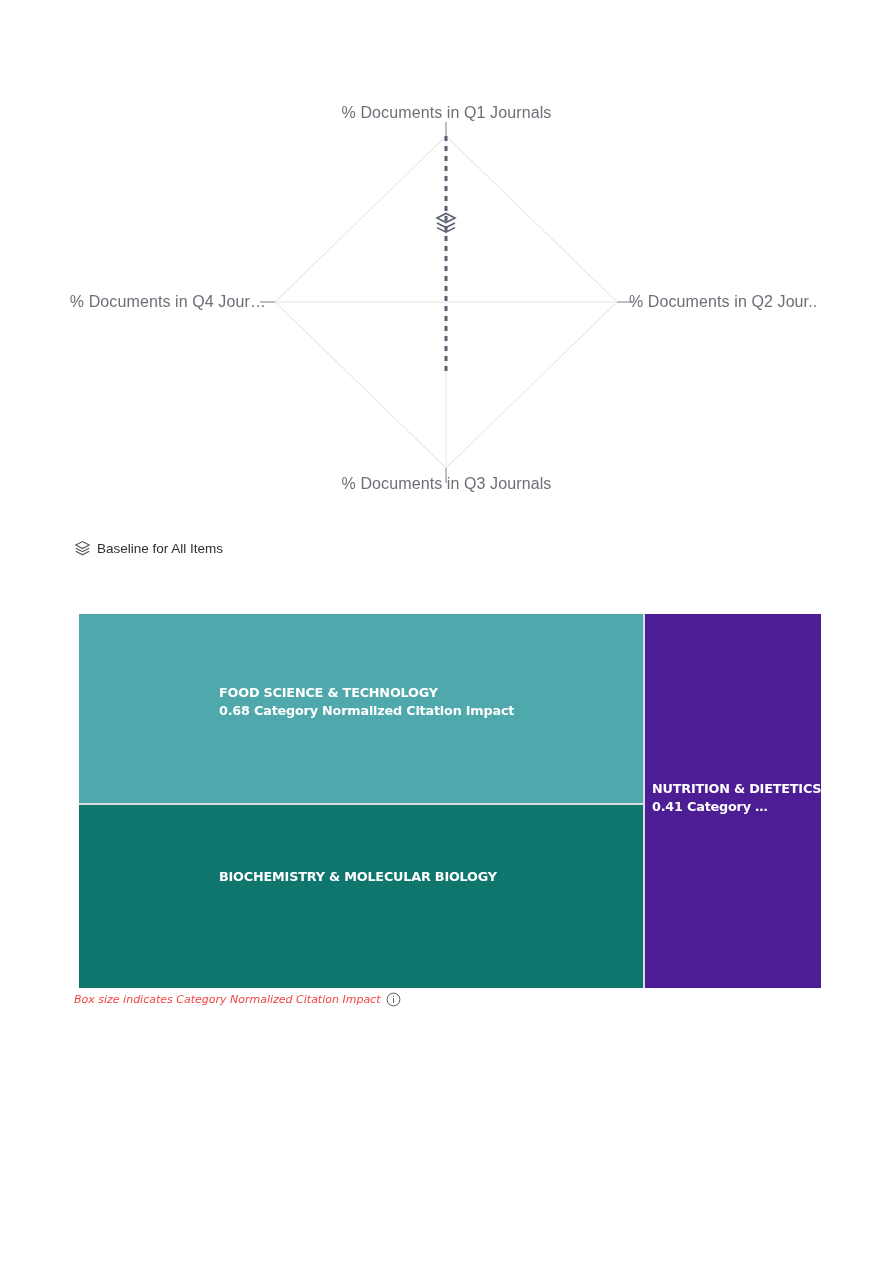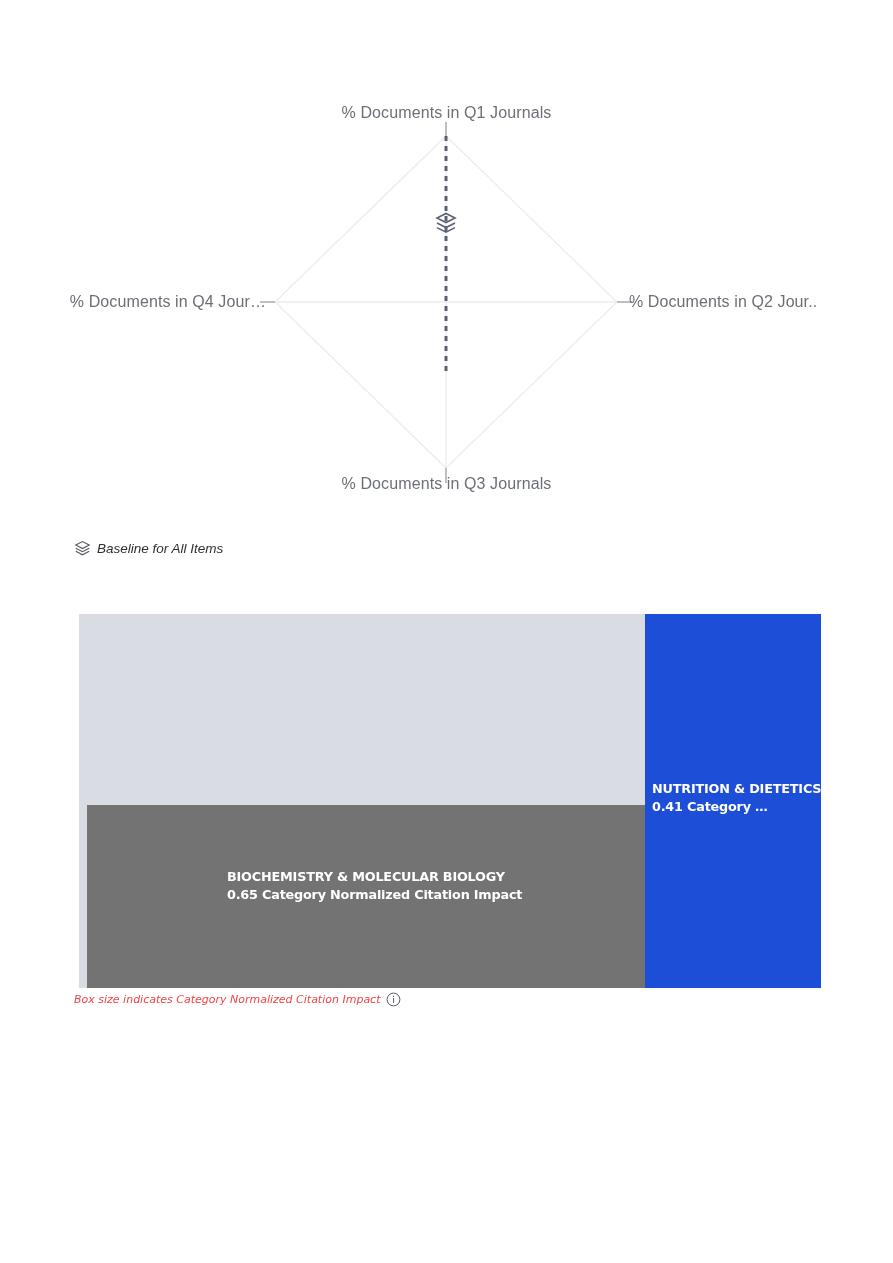--- a/index.html
+++ b/index.html
@@ -68,21 +68,20 @@
 
   
   #radar-legend {
     position: absolute;
     left: 74px;
     top: 538px;
     display: flex;
     align-items: center;
     gap: 6px;
     height: 20px;
-    font-style: italic;
   }
   #radar-legend .legend-text {
     font-family: "Liberation Sans", sans-serif;
     font-size: 13.5px;
     color: #2d2f33;
     white-space: nowrap;
   }
 
   
   #treemap {
@@ -120,34 +119,34 @@
   #tile-food {
     left: 0px;
     top: 0px;
     width: 564px;
     height: 189px;
     background: #4fa9ac;
   }
   #tile-food .tm-label { left: 140px; top: 70px; }
 
   #tile-biochem {
-    left: 8px;
+    left: 0px;
     top: 191px;
     width: 564px;
     height: 183px;
-    background: #737373;
+    background: #0f766e;
   }
   #tile-biochem .tm-label { left: 140px; top: 63px; }
 
   #tile-nutrition {
     left: 566px;
     top: 0px;
     width: 176px;
     height: 374px;
-    background: #1d4ed8;
+    background: #4c1d95;
   }
   #tile-nutrition .tm-label { left: 7px; top: 166px; }
 
   
   #treemap-footer {
     position: absolute;
     left: 74px;
     top: 988px;
     display: flex;
     align-items: center;
@@ -210,25 +209,30 @@
       <path d="M 1.8,5.1 L 8.5,1.6 L 15.2,5.1 L 8.5,8.6 Z"></path>
       <path d="M 1.8,8.2 L 8.5,11.7 L 15.2,8.2"></path>
       <path d="M 1.8,11.3 L 8.5,14.8 L 15.2,11.3"></path>
     </svg>
   </span>
   <span class="legend-text">Baseline for All Items</span>
 </div>
 
 <div id="treemap">
 
+  <div class="tm-tile" id="tile-food">
+    <div class="tm-label">
+      <div class="tm-name">FOOD SCIENCE &amp; TECHNOLOGY</div>
+      <div class="tm-value">0.68 Category Normalized Citation Impact</div>
+    </div>
+  </div>
 
   <div class="tm-tile" id="tile-biochem">
     <div class="tm-label">
       <div class="tm-name">BIOCHEMISTRY &amp; MOLECULAR BIOLOGY</div>
-      <div class="tm-value">0.65 Category Normalized Citation Impact</div>
     </div>
   </div>
 
   <div class="tm-tile" id="tile-nutrition">
     <div class="tm-label">
       <div class="tm-name">NUTRITION &amp; DIETETICS</div>
       <div class="tm-value">0.41 Category …</div>
     </div>
   </div>
 

